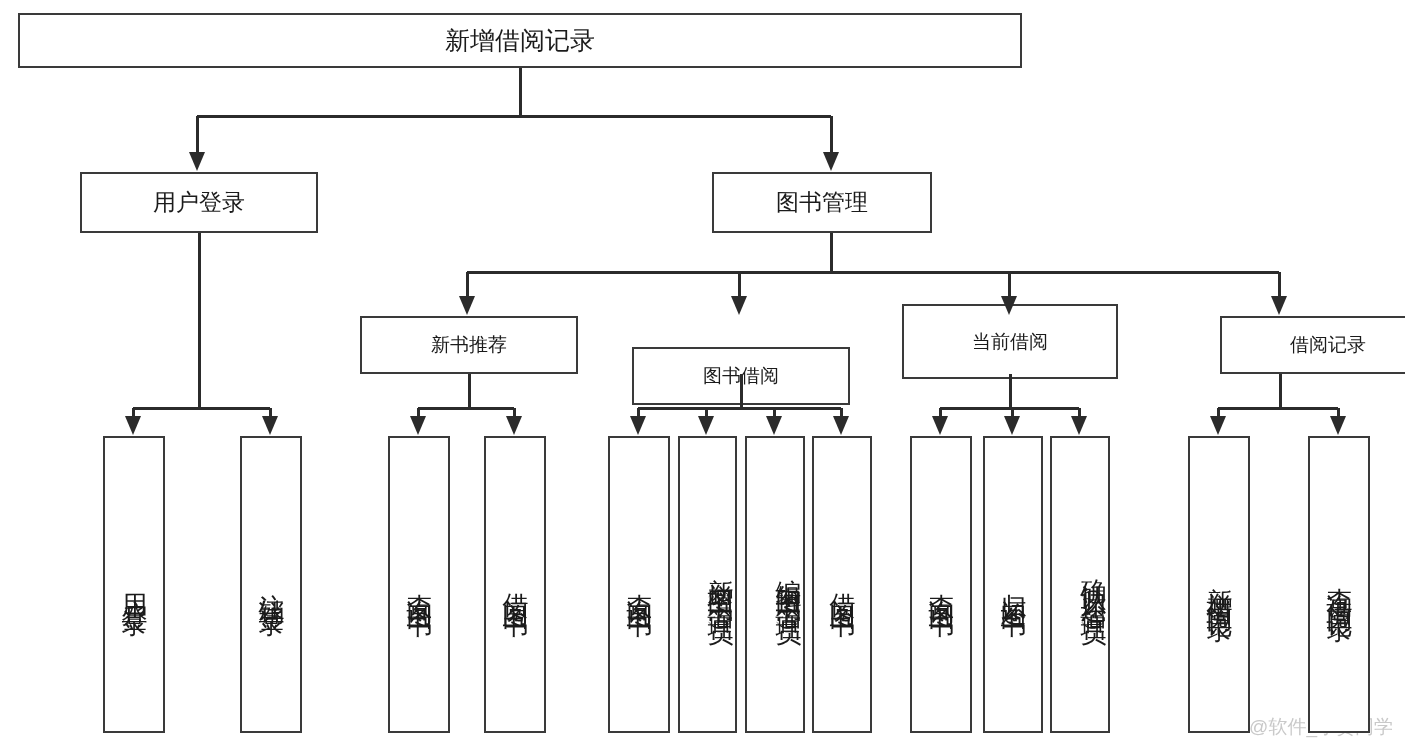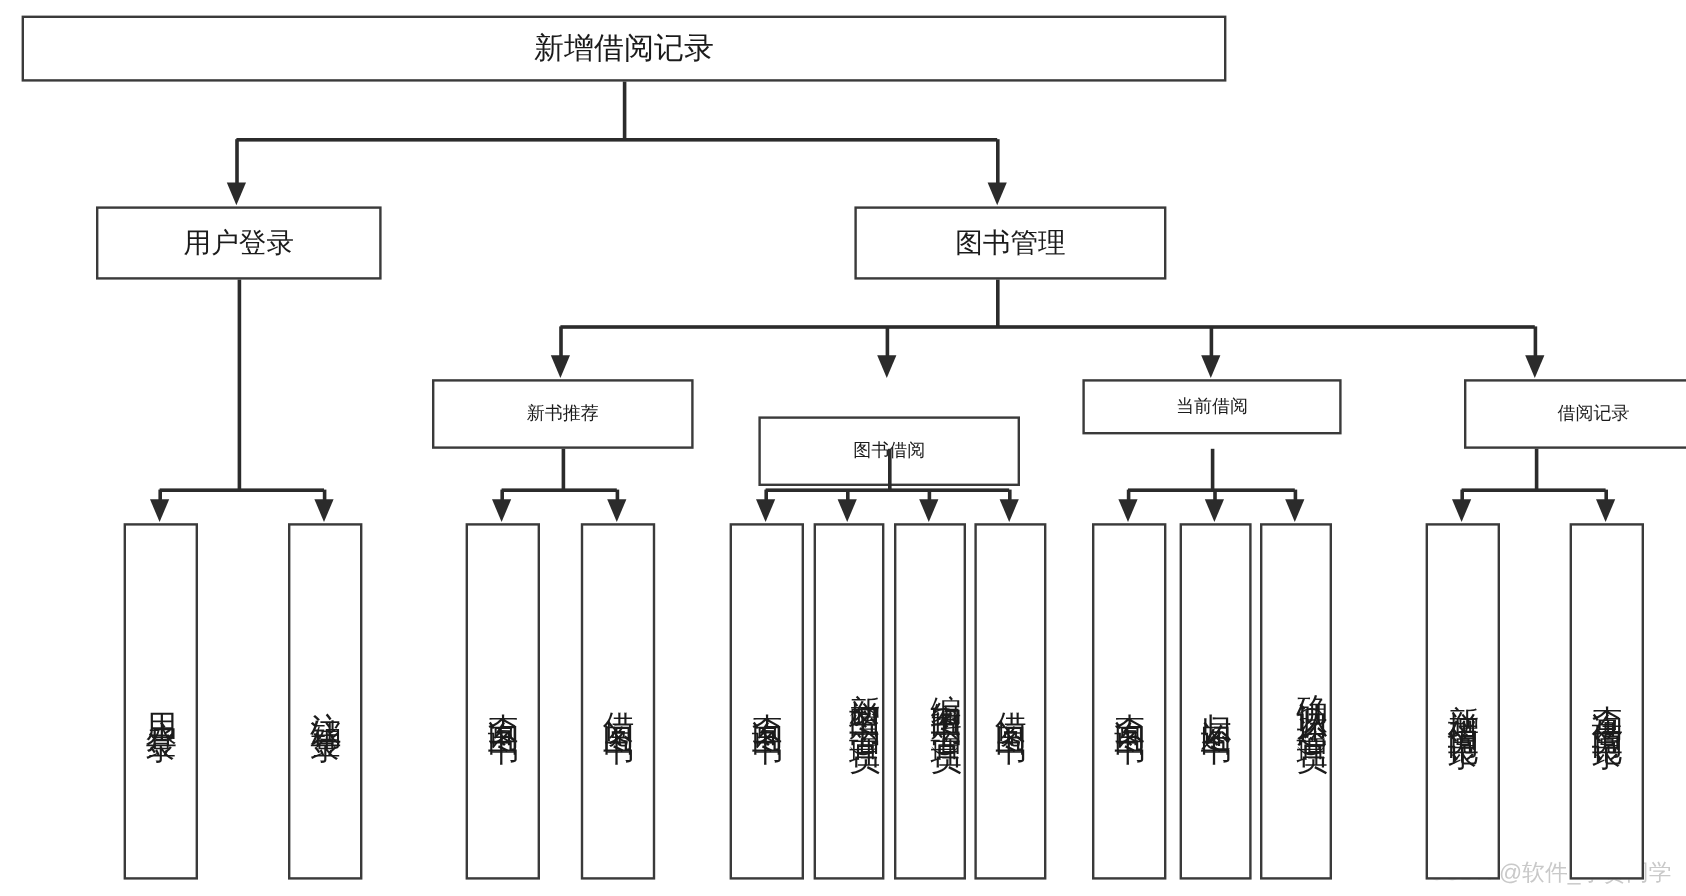--- a/index.html
+++ b/index.html
@@ -25,21 +25,21 @@
     border: 2.5px solid #3a3a3a;
     background: #ffffff;
     display: flex;
     align-items: center;
     justify-content: center;
     color: #1b1b1b;
     line-height: 1.15;
   }
   .node.root      { font-size: 25px; }
   .node.level2    { font-size: 23px; }
-  .node.level3    { font-size: 15px; }
+  .node.level3    { font-size: 19px; }
 
   
   .node.leaf {
     writing-mode: vertical-rl;
     text-orientation: upright;
     font-size: 26px;
     letter-spacing: 6px;
     padding-top: 6px;
     padding-bottom: 6px;
     white-space: nowrap;
@@ -76,24 +76,24 @@
   }
 </style>
 </head>
 <body>
 
 <div id="canvas">
 
   <div id="watermark" style="left: 1190px; top: 714px;">CSDN @软件_小贺同学</div>
 <div class="node root" style="left: 18px; top: 13px; width: 1004px; height: 55px;">新增借阅记录</div>
     <div class="node level2" style="left: 80px; top: 172px; width: 238px; height: 61px;">用户登录</div>
-    <div class="node level2" style="left: 712px; top: 172px; width: 260px; height: 61px;">图书管理</div>
+    <div class="node level2" style="left: 712px; top: 172px; width: 220px; height: 61px;">图书管理</div>
     <div class="node level3" style="left: 360px; top: 316px; width: 218px; height: 58px;">新书推荐</div>
     <div class="node level3" style="left: 632px; top: 316px; width: 218px; height: 58px; margin-top: 31px;">图书借阅</div>
-    <div class="node level3" style="left: 902px; top: 316px; width: 216px; height: 46px;">当前借阅</div>
+    <div class="node level3" style="left: 902px; top: 304px; width: 216px; height: 75px;">当前借阅</div>
     <div class="node level3" style="left: 1172px; top: 316px; width: 216px; height: 58px; margin-left: 48px;">借阅记录</div>
     <div class="node leaf" style="left: 103px; top: 436px; width: 62px; height: 297px;">用户登录</div>
     <div class="node leaf" style="left: 240px; top: 436px; width: 62px; height: 297px;">注销登录</div>
     <div class="node leaf" style="left: 388px; top: 436px; width: 62px; height: 297px;">查询图书</div>
     <div class="node leaf" style="left: 484px; top: 436px; width: 62px; height: 297px;">借阅图书</div>
     <div class="node leaf" style="left: 608px; top: 436px; width: 62px; height: 297px;">查询图书</div>
     <div class="node leaf top-aligned" style="left: 678px; top: 436px; width: 59px; height: 297px;">新增图书（管理员）</div>
     <div class="node leaf top-aligned" style="left: 745px; top: 436px; width: 60px; height: 297px;">编辑图书（管理员）</div>
     <div class="node leaf" style="left: 812px; top: 436px; width: 60px; height: 297px;">借阅图书</div>
     <div class="node leaf" style="left: 910px; top: 436px; width: 62px; height: 297px;">查询图书</div>

